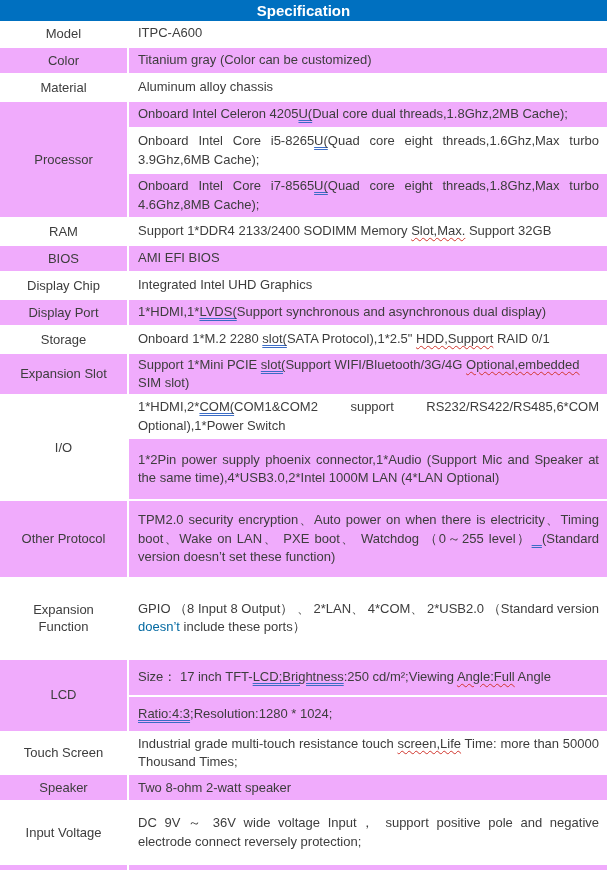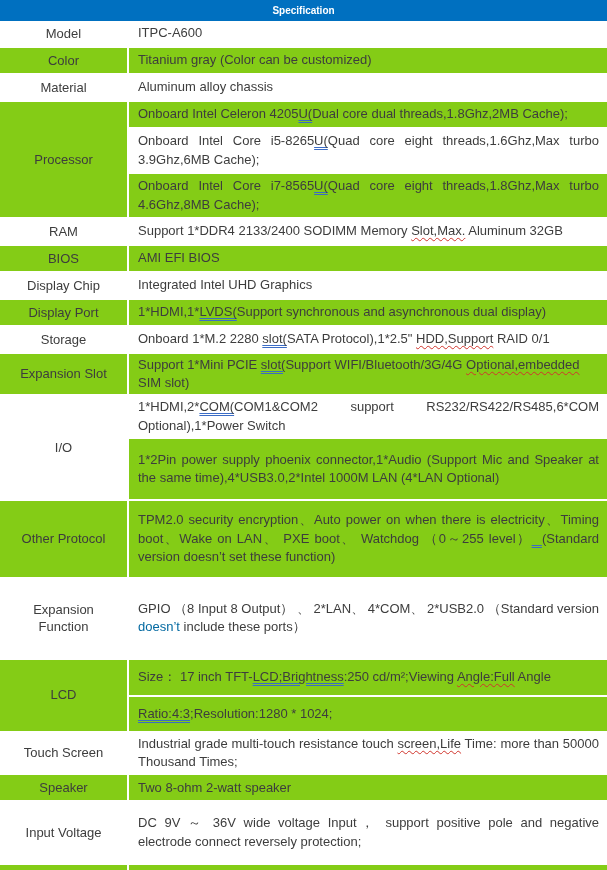--- a/index.html
+++ b/index.html
@@ -1,25 +1,25 @@
 <!DOCTYPE html>
 <html><head>
 <meta charset="utf-8">
 <style>
   html,body{margin:0;padding:0;background:#fff;}
   body{width:607px;font-family:"Liberation Sans","DejaVu Sans",sans-serif;color:#3d3d3d;}
   .page{width:607px;}
-  .title-bar{height:21px;background:#0070C0;color:#fff;font-weight:bold;font-size:10px;
+  .title-bar{height:21px;background:#0070C0;color:#fff;font-weight:bold;font-size:15px;
     line-height:21px;text-align:center;}
   table.spec{width:607px;border-collapse:collapse;table-layout:fixed;font-size:13px;}
   td{vertical-align:middle;}
   td.lbl{width:103px;text-align:center;padding:2px 12px;border-right:2px solid #fff;
     border-bottom:2px solid #fff;line-height:1.35;}
   td.val{padding:2px 8px 2px 9px;border-bottom:2px solid #fff;line-height:1.4;height:21px;}
-  .shade{background:#84cc16;}
+  .shade{background:#f0abfc;}
   .justify{text-align:justify;}
   .lh-tight{line-height:1.4;margin-top:20px;}
   .lh-wide{line-height:2.2;}
   .lh-xwide{line-height:2.7;}
   
   tr[data-row="processor-i5"] td.val, tr[data-row="processor-i7"] td.val{height:39px;}
   tr[data-row="io-a"] td.val{height:36px;}
   tr[data-row="io-b"] td.val{height:56px;}
   tr[data-row="other-function"] td.val{height:72px;}
   tr[data-row="expansion-function"] td.val{height:75px;}
@@ -59,21 +59,21 @@
           <td class="val shade"><span>Onboard Intel Celeron 4205</span><span class="seg-blue">U(</span><span>Dual core dual threads,1.8Ghz,2MB Cache);</span></td>
         </tr>
         <tr data-row="processor-i5">
           <td class="val justify lh-tight"><span>Onboard Intel Core i5-8265</span><span class="seg-blue">U(</span><span>Quad core eight threads,1.6Ghz,Max turbo 3.9Ghz,6MB Cache);</span></td>
         </tr>
         <tr data-row="processor-i7">
           <td class="val shade justify lh-tight"><span>Onboard Intel Core i7-8565</span><span class="seg-blue">U(</span><span>Quad core eight threads,1.8Ghz,Max turbo 4.6Ghz,8MB Cache);</span></td>
         </tr>
         <tr data-row="ram">
           <td class="lbl" rowspan="1">RAM</td>
-          <td class="val"><span>Support 1*DDR4 2133/2400 SODIMM Memory </span><span class="seg-red">Slot,Max.</span><span> Aluminum 32GB</span></td>
+          <td class="val"><span>Support 1*DDR4 2133/2400 SODIMM Memory </span><span class="seg-red">Slot,Max.</span><span> Support 32GB</span></td>
         </tr>
         <tr data-row="bios">
           <td class="lbl shade" rowspan="1">BIOS</td>
           <td class="val shade"><span>AMI EFI BIOS</span></td>
         </tr>
         <tr data-row="display-chip">
           <td class="lbl" rowspan="1">Display Chip</td>
           <td class="val"><span>Integrated Intel UHD Graphics</span></td>
         </tr>
         <tr data-row="display-port">

